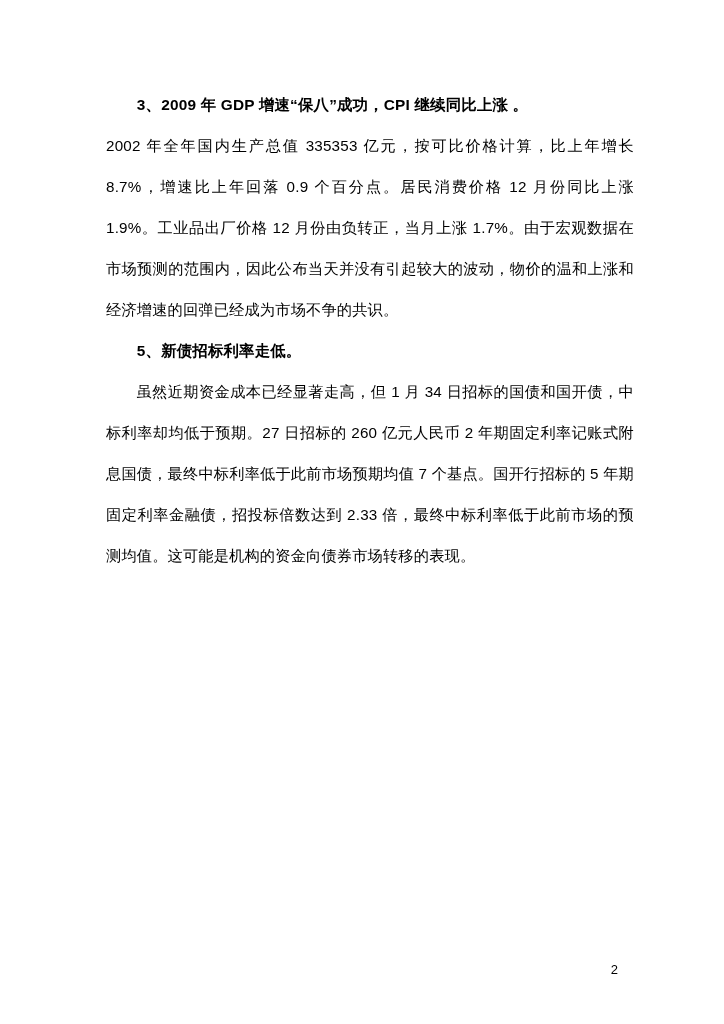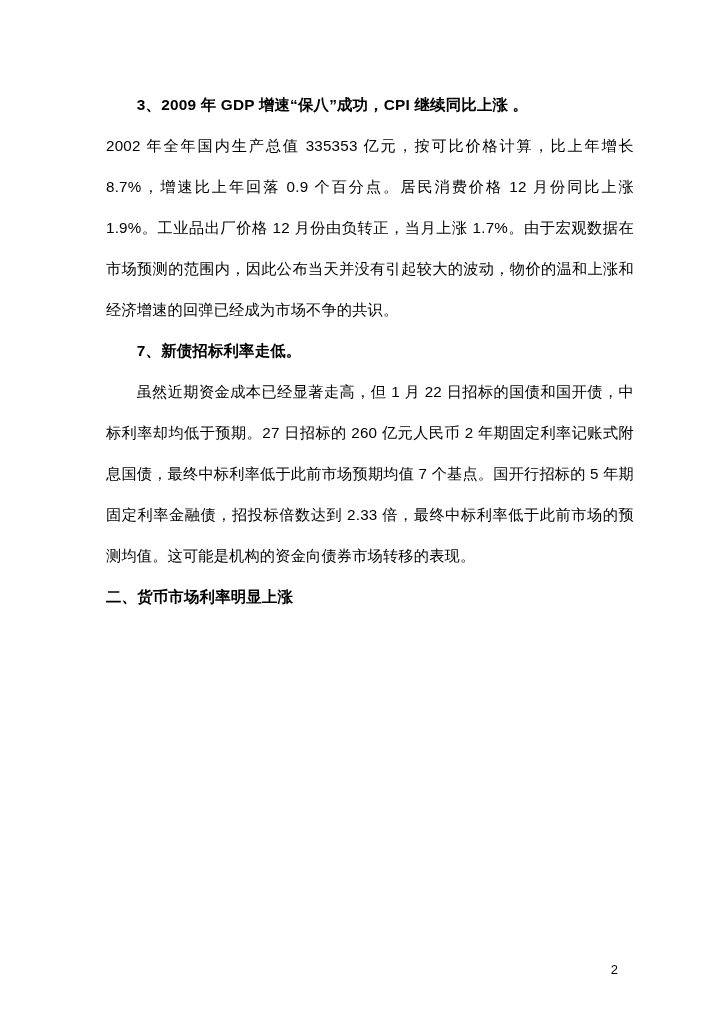--- a/index.html
+++ b/index.html
@@ -61,21 +61,20 @@
 
 <div class="page">
   <div class="doc-body">
 
     <p class="heading indent-2">3、2009 年 GDP 增速“保八”成功，CPI 继续同比上涨 。</p>
 
     <p class="flush">2002 年全年国内生产总值 335353 亿元，按可比价格计算，比上年增长 8.7%，增速比上年回落 0.9 个百分点。居民消费价格 12 月份同比上涨 1.9%。工业品出厂价格 12 月份由负转正，当月上涨 1.7%。由于宏观数据在市场预测的范围内，因此公布当天并没有引起较大的波动，物价的温和上涨和经济增速的回弹已经成为市场不争的共识。</p>
 
 
 
-    <p class="heading indent-2">7、新债招标利率走低。</p>
+    <p class="heading indent-2">5、新债招标利率走低。</p>
 
-    <p class="para">虽然近期资金成本已经显著走高，但 1 月 22 日招标的国债和国开债，中标利率却均低于预期。27 日招标的 260 亿元人民币 2 年期固定利率记账式附息国债，最终中标利率低于此前市场预期均值 7 个基点。国开行招标的 5 年期固定利率金融债，招投标倍数达到 2.33 倍，最终中标利率低于此前市场的预测均值。这可能是机构的资金向债券市场转移的表现。</p>
+    <p class="para">虽然近期资金成本已经显著走高，但 1 月 34 日招标的国债和国开债，中标利率却均低于预期。27 日招标的 260 亿元人民币 2 年期固定利率记账式附息国债，最终中标利率低于此前市场预期均值 7 个基点。国开行招标的 5 年期固定利率金融债，招投标倍数达到 2.33 倍，最终中标利率低于此前市场的预测均值。这可能是机构的资金向债券市场转移的表现。</p>
 
-    <p class="heading flush">二、货币市场利率明显上涨</p>
 
   </div>
   <div class="page-number">2</div>
 </div>
 
 </body></html>

